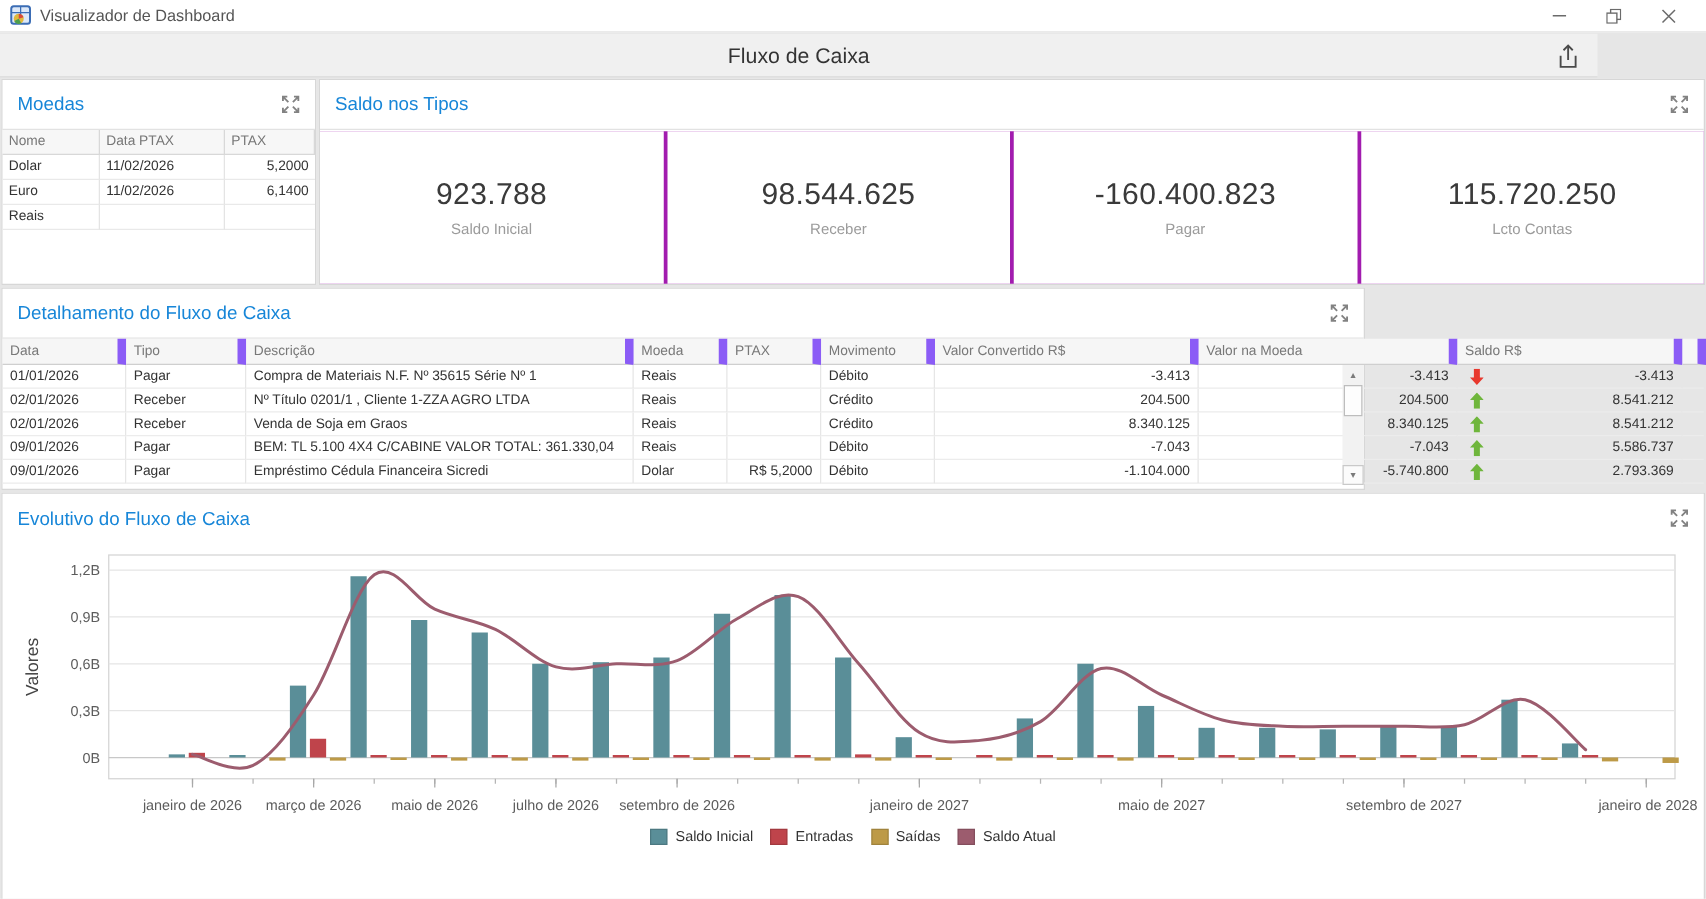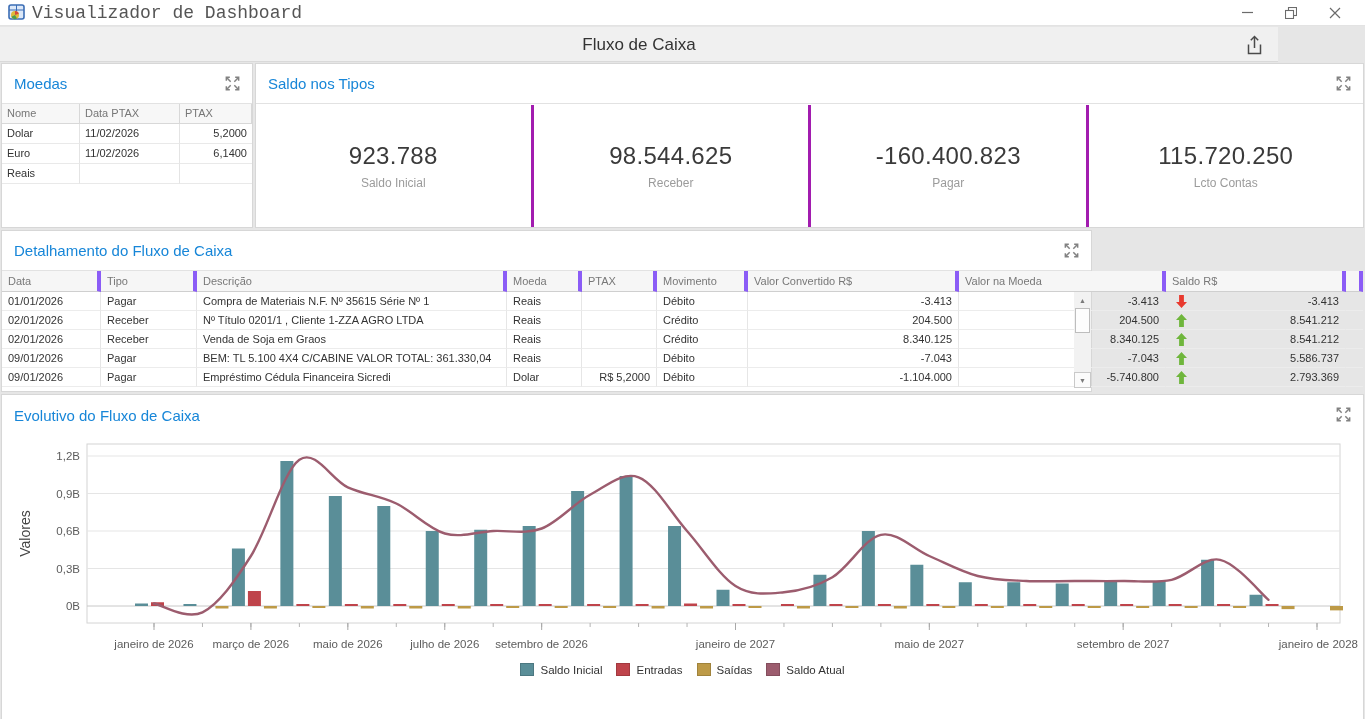--- a/index.html
+++ b/index.html
@@ -5,21 +5,21 @@
   * { margin:0; padding:0; box-sizing:border-box; }
   html,body { width:1365px; height:719px; overflow:hidden; }
   body {
     font-family:"Liberation Sans","DejaVu Sans",sans-serif;
     background:#e6e6e6; color:#333; position:relative; font-size:12px;
   }
   
   .titlebar { position:absolute; left:0; top:0; width:1365px; height:26px; background:#ffffff;
     border-bottom:1px solid #e3e3e3; display:flex; align-items:center; padding:0 8px; }
   .app-icon { width:17px; height:17px; margin-right:7px; display:inline-flex; }
-  .window-title { font-size:18px; color:#555;font-family:Liberation Mono, monospace; }
+  .window-title { font-size:13px; color:#555; }
   .win-controls { margin-left:auto; display:flex; align-items:center; }
   .win-btn { width:44px; height:24px; display:flex; align-items:center; justify-content:center; cursor:default; }
   
   .appheader { position:absolute; left:0; top:27px; width:1278px; height:35px; background:#f0f0f0;
     border-bottom:1px solid #d9d9d9; }
   .appheader-title { position:absolute; left:0; right:0; top:8px; text-align:center; font-size:17px; color:#333; }
   .export-btn { position:absolute; right:10px; top:5px; width:28px; height:26px;
     display:flex; align-items:center; justify-content:center; }
   
   .panel { position:absolute; background:#fff; border:1px solid #d7d7d7; }
@@ -43,21 +43,21 @@
     display:flex; gap:3px; }
   .card { flex:1; background:#fff; display:flex; flex-direction:column; align-items:center; justify-content:center; }
   .card-value { font-size:24px; color:#3a3a3a; letter-spacing:.3px; }
   .card-label { font-size:12px; color:#9b9b9b; margin-top:6px; }
   
   .det-grid { position:relative; }
   .det-row, .det-head { display:grid; grid-template-columns:99px 96px 310px 75px 75px 91px 211px 207px 180px 17px; }
   .det-cell { height:19px; line-height:18px; padding:0 6px; font-size:11px; white-space:nowrap; overflow:hidden;
     border-right:1px solid #e6e6e6; border-bottom:1px solid #ececec; }
   .det-head .det-cell { color:#787878; background:#f6f6f6; border-bottom:1px solid #cfcfcf;
-    border-right:4px solid #8b5cf6; height:21px; line-height:20px; }
+    border-right:7px solid #8b5cf6; height:21px; line-height:20px; }
   .det-cell.num { text-align:right; }
   .saldo-cell { display:flex; align-items:center; justify-content:space-between; padding-left:10px; }
   
   .det-scrollbar { position:absolute; top:21px; right:0; width:17px; height:96px; background:#f2f2f2; }
   .sb-btn { width:17px; height:16px; display:flex; align-items:center; justify-content:center;
     font-size:7px; color:#7a7a7a; }
   .sb-thumb { width:15px; height:25px; margin:0 auto; background:#fdfdfd; border:1px solid #bdbdbd; }
   .sb-bottom { position:absolute; bottom:0; left:0; border:1px solid #c9c9c9; background:#fbfbfb; }
   
   .chart-svg { position:absolute; left:0; top:30px; }

